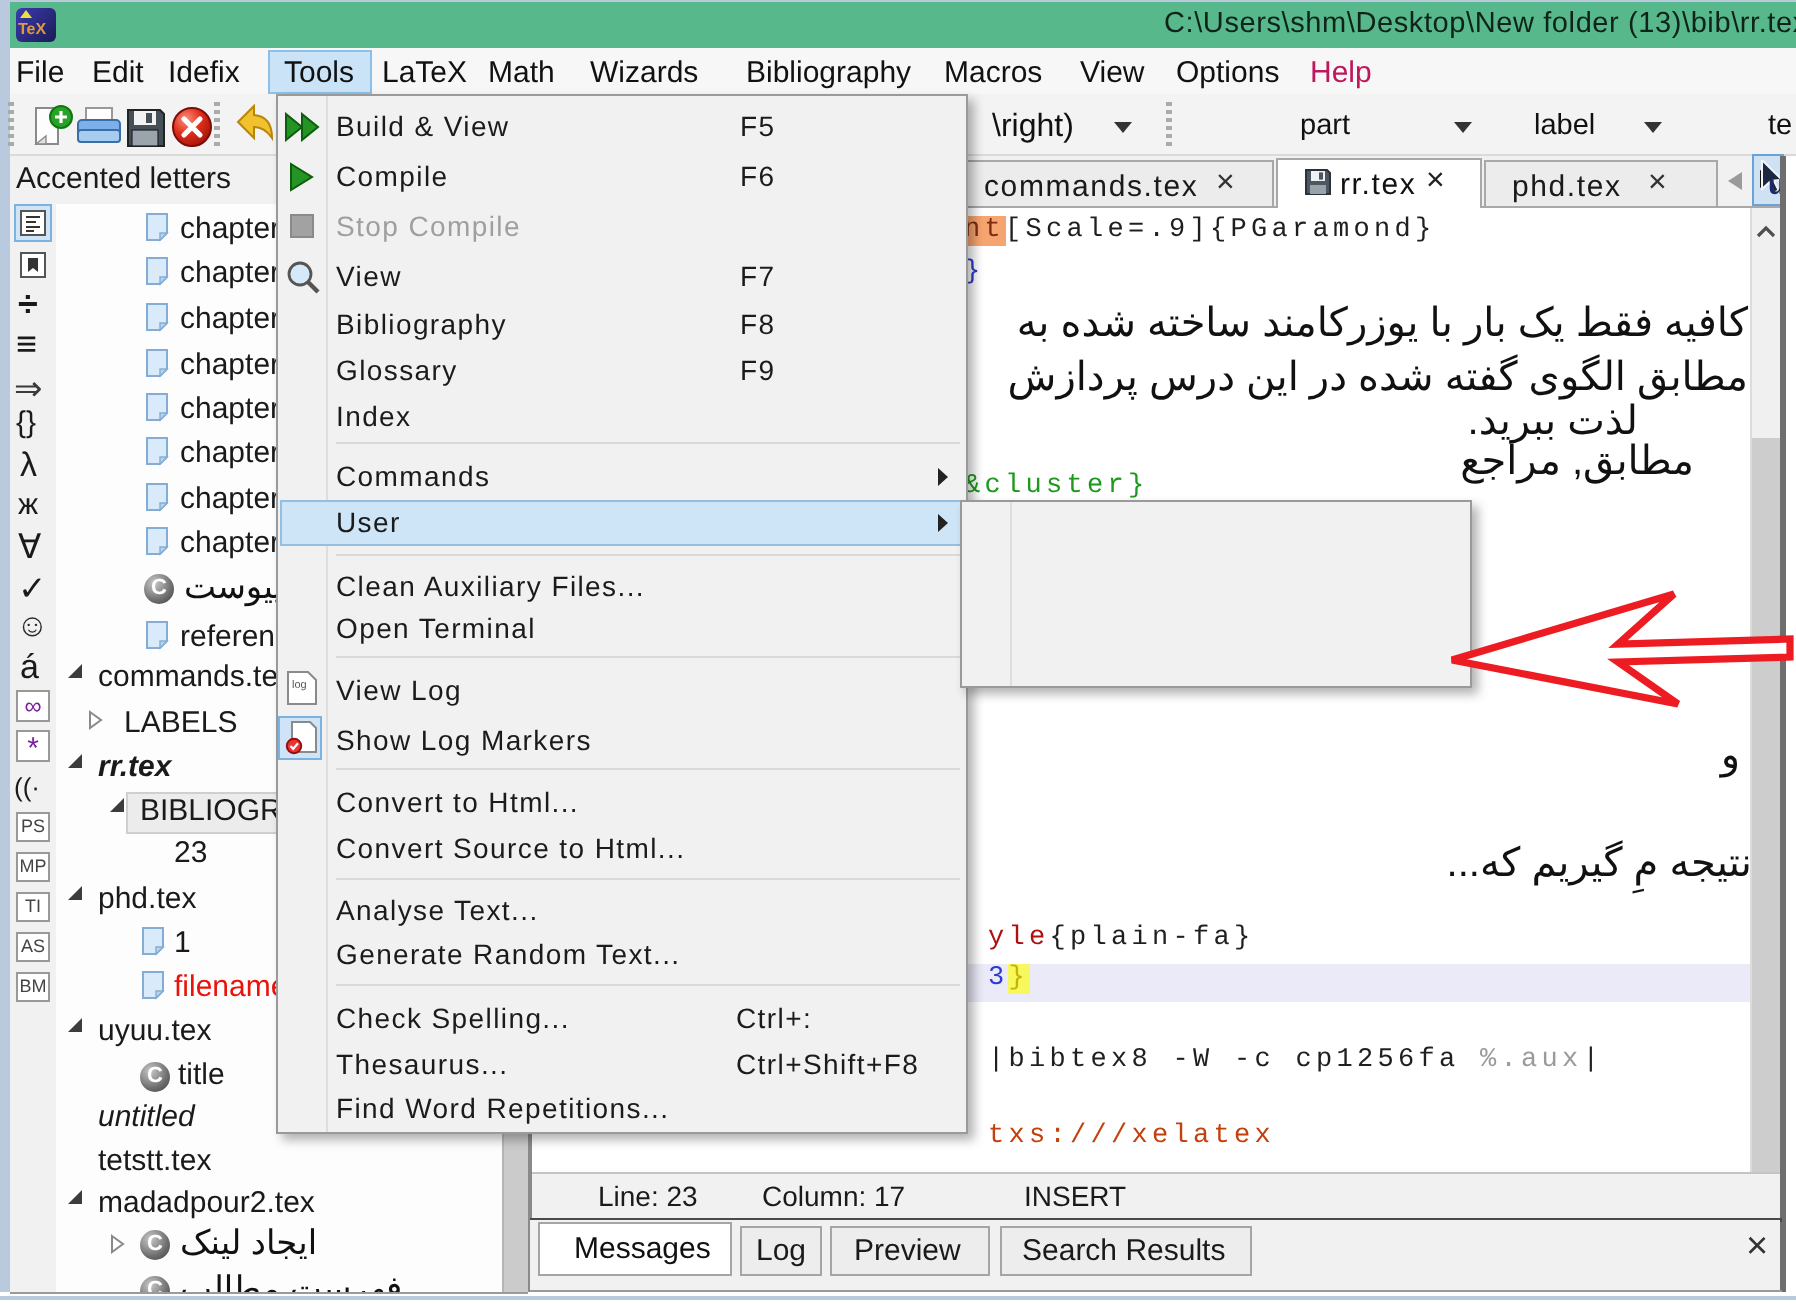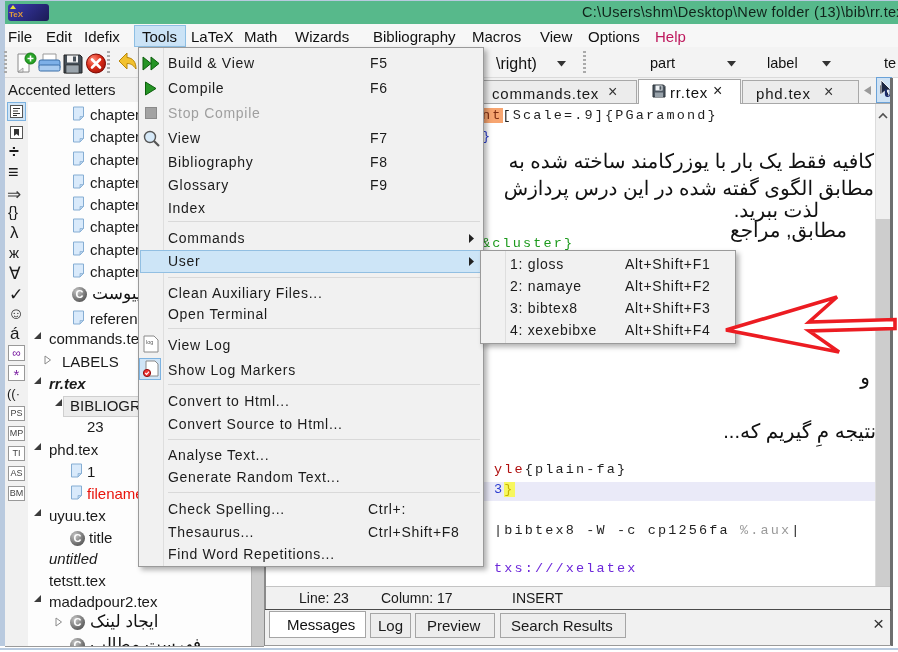--- a/index.html
+++ b/index.html
@@ -14,21 +14,21 @@
 </style></head>
 <body>
 <div id="root">
 
 <div class="a" style="left:0;top:0;width:898px;height:652px;background:#fff"></div>
 <div class="a" style="left:0;top:0;width:898px;height:2px;background:#b9cadf"></div>
 <div class="a" style="left:0;top:0;width:5px;height:652px;background:#b9cadf"></div>
 <div class="a" style="left:892px;top:78px;width:6px;height:574px;background:#fff"></div>
 
 <div class="a" style="left:5px;top:1px;width:893px;height:23px;background:#57b98b"></div>
-<div class="a" style="left:8px;top:4px;width:41px;height:17px;border-radius:3px;background:linear-gradient(135deg,#3b3bb0 0%,#1b1b55 100%);overflow:hidden">
+<div class="a" style="left:8px;top:4px;width:20px;height:17px;border-radius:3px;background:linear-gradient(135deg,#3b3bb0 0%,#1b1b55 100%);overflow:hidden">
  <div class="a" style="left:2px;top:1px;width:6px;height:4px;background:#e8e23a;clip-path:polygon(0 100%,50% 0,100% 100%)"></div>
  <div class="a" style="left:1px;top:6px;font-size:8px;font-weight:bold;color:#e09a3a;letter-spacing:0">TeX</div>
 </div>
 <div class="a" style="left:582px;top:4px;width:316px;height:17px;overflow:hidden;font-size:14.5px;color:#10231a;white-space:pre;letter-spacing:.3px">C:\Users\shm\Desktop\New folder (13)\bib\rr.tex</div>
 
 <div class="a" style="left:5px;top:24px;width:893px;height:23px;background:#f7f7f7"></div>
 <div class="a" style="left:134px;top:25px;width:52px;height:22px;background:#cbe3f6;border:1px solid #8ebfe4"></div>
 <div class="a" style="top:28px;left:8px;font-size:15px;color:#111">File</div>
 <div class="a" style="top:28px;left:46px;font-size:15px;color:#111">Edit</div>
 <div class="a" style="top:28px;left:84px;font-size:15px;color:#111">Idefix</div>
@@ -284,21 +284,21 @@
 <div class="fa a" style="top:149px;right:24px">کافیه فقط یک بار با یوزرکامند ساخته شده به</div>
 <div class="fa a" style="top:176px;right:24px">مطابق الگوی گفته شده در این درس پردازش</div>
 <div class="fa a" style="top:198px;right:79px">لذت ببرید.</div>
 <div class="fa a" style="top:218px;right:51px">مطابق, مراجع</div>
 <div class="mono a" style="left:482px;top:234px;color:#1d9a1d">&amp;cluster}</div>
 <div class="fa a" style="top:365px;right:28px">و</div>
 <div class="fa a" style="top:419px;right:22px">نتیجه مِ گیریم که...</div>
 <div class="mono a" style="left:494px;top:460px"><span style="color:#b01010">yle</span><span style="color:#1f1f1f">{plain-fa}</span></div>
 <div class="mono a" style="left:494px;top:480px"><span style="color:#2b3cd0">3</span><span style="color:#c8b400;background:#f7f75e">}</span></div>
 <div class="mono a" style="left:494px;top:521px;font-weight:normal">|bibtex8 -W -c cp1256fa <span style="color:#9a9a9a">%.aux</span>|</div>
-<div class="mono a" style="left:494px;top:559px;color:#6d28d9">txs:///xelatex</div>
+<div class="mono a" style="left:494px;top:559px;color:#c2410c">txs:///xelatex</div>
 
 <div class="a" style="left:266px;top:586px;width:624px;height:23px;background:#f1f1f1;border-top:1px solid #c4c4c4"></div>
 <div class="a" style="left:299px;top:590px;font-size:14px;color:#1a1a1a">Line: 23</div>
 <div class="a" style="left:381px;top:590px;font-size:14px;color:#1a1a1a">Column: 17</div>
 <div class="a" style="left:512px;top:590px;font-size:14px;color:#1a1a1a">INSERT</div>
 <div class="a" style="left:265px;top:609px;width:626px;height:1.5px;background:#4a4a4a"></div>
 
 <div class="a" style="left:265px;top:610px;width:625px;height:35px;background:#f1f1f1"></div>
 <div class="a" style="left:370px;top:613px;width:41px;height:25px;background:#ededed;border:1px solid #a5a5a5"></div>
 <div class="a" style="left:378px;top:617px;font-size:15px;color:#1a1a1a">Log</div>
@@ -378,27 +378,17 @@
  <div class="sep a" style="left:30px;top:445px;width:312px"></div>
  <div class="mi a" style="left:30px;top:450px">Check Spelling...</div>
       <div class="sc a" style="left:230px;top:450px">Ctrl+:</div>
  <div class="mi a" style="left:30px;top:473px">Thesaurus...</div>
       <div class="sc a" style="left:230px;top:473px">Ctrl+Shift+F8</div>
  <div class="mi a" style="left:30px;top:495px">Find Word Repetitions...</div>
 </div>
 
 <div class="a" style="left:480px;top:250px;width:256px;height:94px;background:#f1f1f1;border:1px solid #9a9a9a;box-shadow:3px 3px 5px rgba(0,0,0,.3);z-index:13"></div>
 <div class="a" style="left:505px;top:251px;width:1px;height:92px;background:#dedede;z-index:14"></div>
-<div class="a" style="left:480px;top:250px;width:256px;height:94px;z-index:15">
- <div class="mi a" style="left:30px;top:2px">1: gloss</div>
-      <div class="sc a" style="left:145px;top:2px">Alt+Shift+F1</div>
- <div class="mi a" style="left:30px;top:24px">2: namaye</div>
-      <div class="sc a" style="left:145px;top:24px">Alt+Shift+F2</div>
- <div class="mi a" style="left:30px;top:46px">3: bibtex8</div>
-      <div class="sc a" style="left:145px;top:46px">Alt+Shift+F3</div>
- <div class="mi a" style="left:30px;top:68px">4: xexebibxe</div>
-      <div class="sc a" style="left:145px;top:68px">Alt+Shift+F4</div>
-</div>
 
 <svg class="a" style="left:710px;top:288px;z-index:20" width="188" height="74" viewBox="0 0 188 74">
  <polygon points="16,42 127,9 99,34 185,31.5 185,40.5 99,43 129,64" fill="#fff" stroke="#ec1c22" stroke-width="3.6" stroke-linejoin="miter"></polygon>
 </svg>
 
 </div>
 </body></html>

